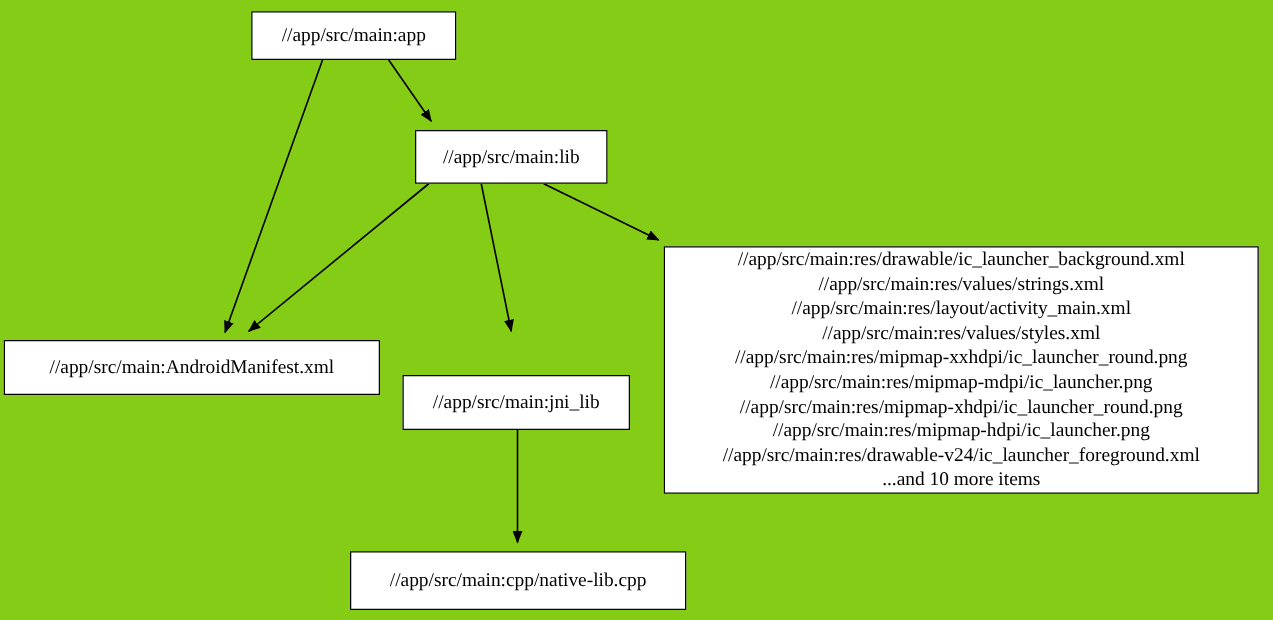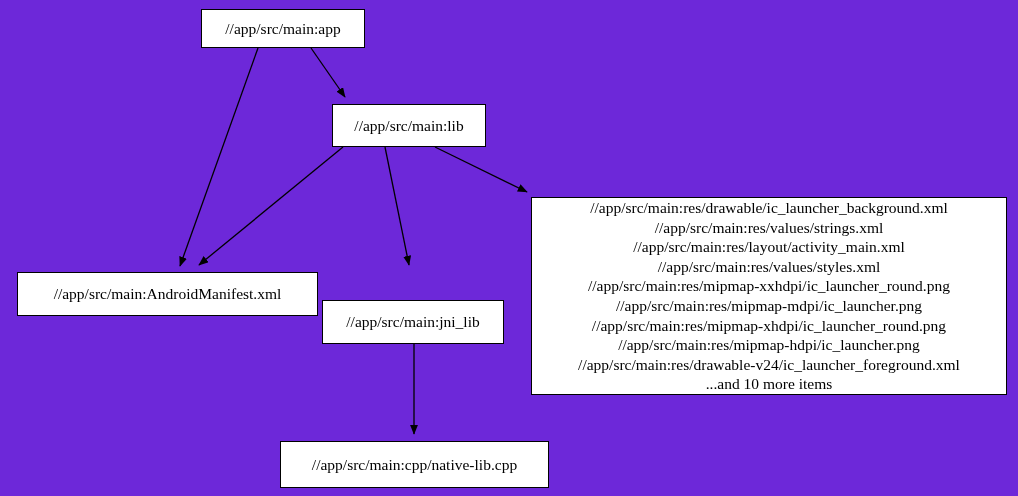--- a/index.html
+++ b/index.html
@@ -5,21 +5,21 @@
 <style>
   html, body {
     margin: 0;
     padding: 0;
     background: #ffffff;
   }
   #canvas {
     position: relative;
     width: 1018px;
     height: 496px;
-    background: #6d28d9;
+    background: #84cc16;
     overflow: hidden;
     font-family: "Liberation Serif", "DejaVu Serif", serif;
   }
   #edge-layer {
     position: absolute;
     left: 0;
     top: 0;
     width: 1018px;
     height: 496px;
     pointer-events: none;
@@ -50,21 +50,21 @@
     padding: 6px 16px;
   }
   .node.multiline .node-label {
     white-space: pre-line;
     font-size: 15.5px;
   }
 
   
   #node-app        { left: 201px; top: 9px;   width: 164px; height: 39px; }
   #node-lib        { left: 302px; top: 104px; width: 154px; height: 43px; margin-left: 30px; }
-  #node-manifest   { left: 17px;   top: 272px; width: 301px; height: 44px; }
+  #node-manifest   { left: 3px;   top: 272px; width: 301px; height: 44px; }
   #node-jnilib     { left: 322px; top: 272px; width: 182px; height: 44px; margin-top: 28px; }
   #node-res        { left: 531px; top: 197px; width: 476px; height: 198px; }
   #node-cpp        { left: 280px; top: 441px; width: 269px; height: 47px; }
 </style>
 </head>
 <body>
 
 <div id="canvas">
 
   <svg id="edge-layer" viewBox="0 0 1018 496" width="1018" height="496" xmlns="http://www.w3.org/2000/svg">

